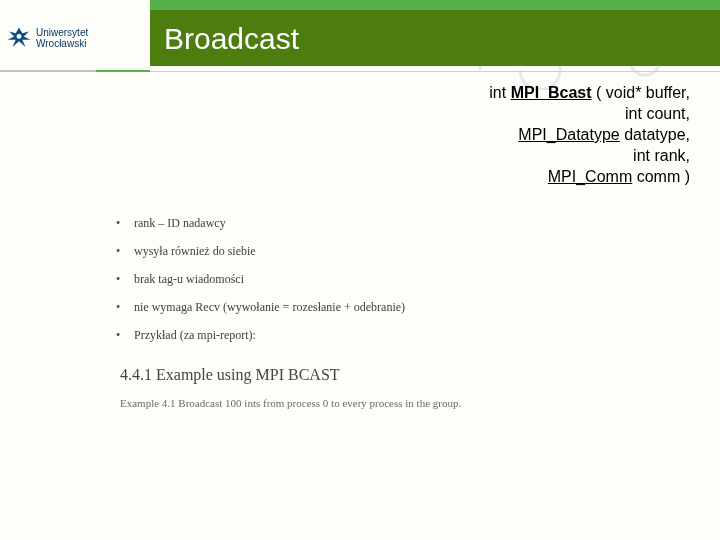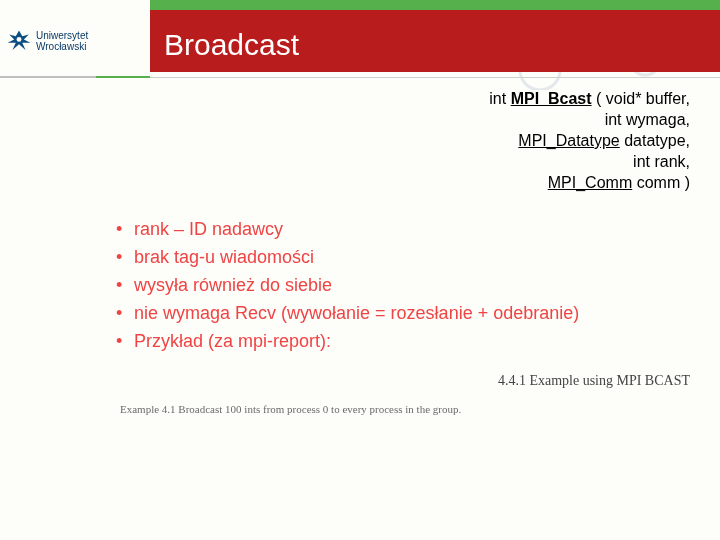--- a/index.html
+++ b/index.html
@@ -47,24 +47,24 @@
     flex: 0 0 26px;
   }
   .logo-text {
     font-size: 10px;
     line-height: 11px;
     color: #0a3a66;
     margin-left: 4px;
     font-weight: 500;
   }
   .title-bar {
-    background: #b91c1c;
+    background: #4d7c0f;
     color: #fff;
     flex: 1;
-    padding: 18px 14px 10px 14px;
+    padding: 12px 14px 10px 14px;
     font-size: 30px;
     font-weight: 400;
   }
   .underline-holder {
     display: flex;
     height: 6px;
   }
   .underline-left {
     width: 96px;
     height: 6px;
@@ -101,44 +101,44 @@
   }
   .code-block .u { text-decoration: underline; }
   .code-block b { font-weight: bold; }
   .param-indent { padding-left: 140px; display:block; }
   ul.bullets {
     margin: 0;
     padding: 0 0 0 20px;
     list-style: none;
   }
   ul.bullets li {
-    font-size: 18px;
+    font-size: 12px;
     line-height: 28px;
-    color: #ef4444;
+    color: #404040;
     position: relative;
     padding-left: 18px;
+    font-family: Liberation Serif, serif;
   }
   ul.bullets li::before {
     content: "•";
     position: absolute;
     left: 0;
     top: 0;
   }
   .example-area {
     margin-top: 18px;
     font-family: "Times New Roman", serif;
     color: #6b6b6b;
     font-size: 12px;
     line-height: 16px;
     padding-left: 24px;
   }
   .example-heading {
     color: #444;
-    font-size: 14px;
-    text-align: right;
+    font-size: 16px;
   }
   .example-caption {
     font-size: 11px;
     margin-top: 12px;
   }
   .example-code {
     font-family: "Courier New", monospace;
     font-size: 12px;
     color: #555;
     margin-top: 10px;
@@ -176,30 +176,30 @@
   <div class="underline-holder">
     <div class="underline-left"></div>
     <div class="underline-rest"></div>
   </div>
 </div>
 
 <div class="content">
 
   <div class="code-block">
     <span>int </span><b><span class="u">MPI_Bcast</span></b><span> (     void* buffer,</span><br>
-    <span class="param-indent">int wymaga,</span>
+    <span class="param-indent">int count,</span>
     <span class="param-indent"><span class="u">MPI_Datatype</span> datatype,</span>
     <span class="param-indent">int rank,</span>
     <span class="param-indent"><span class="u">MPI_Comm</span> comm )</span>
   </div>
 
   <ul class="bullets">
     <li>rank – ID nadawcy</li>
+    <li>wysyła również do siebie</li>
     <li>brak tag-u wiadomości</li>
-    <li>wysyła również do siebie</li>
     <li>nie wymaga Recv (wywołanie = rozesłanie + odebranie)</li>
     <li>Przykład (za mpi-report):</li>
   </ul>
 
   <div class="example-area">
     <div class="example-heading">4.4.1    Example using MPI BCAST</div>
     <div class="example-caption">Example 4.1 Broadcast 100 ints from process 0 to every process in the group.</div>
   </div>
 
 </div>

